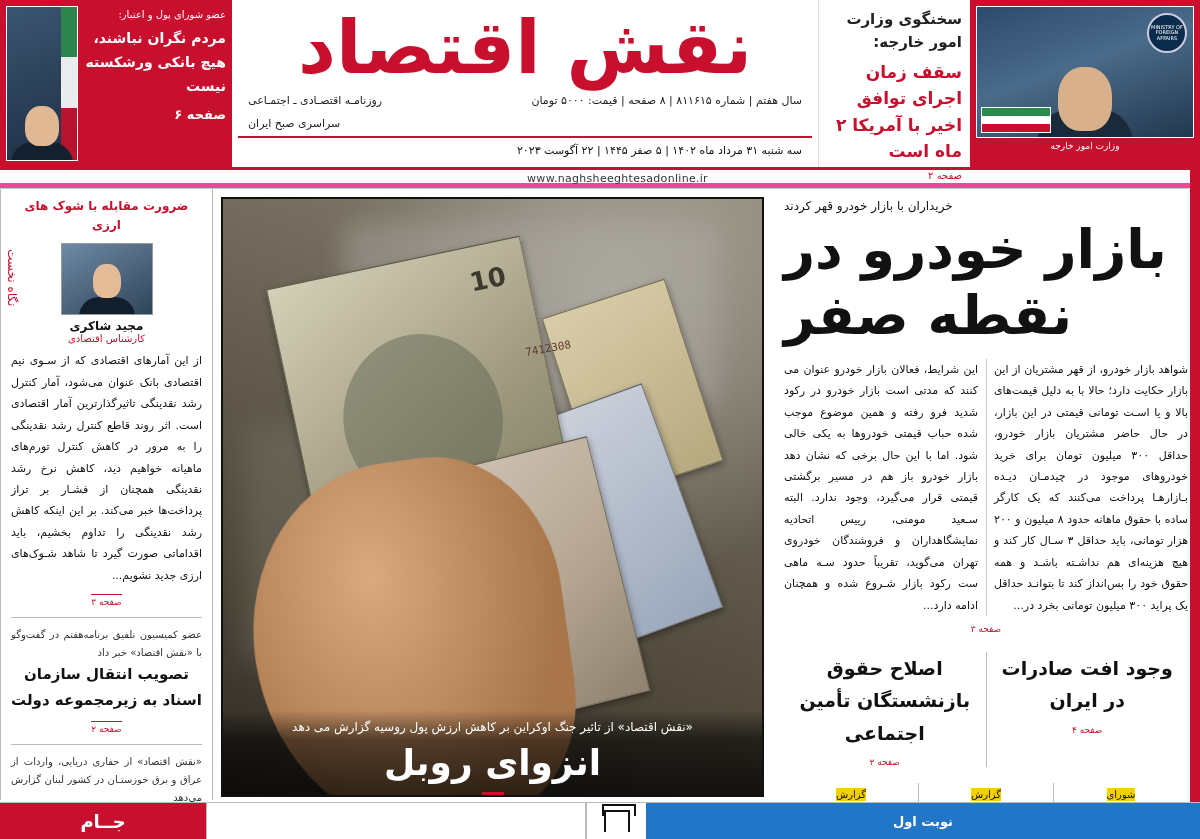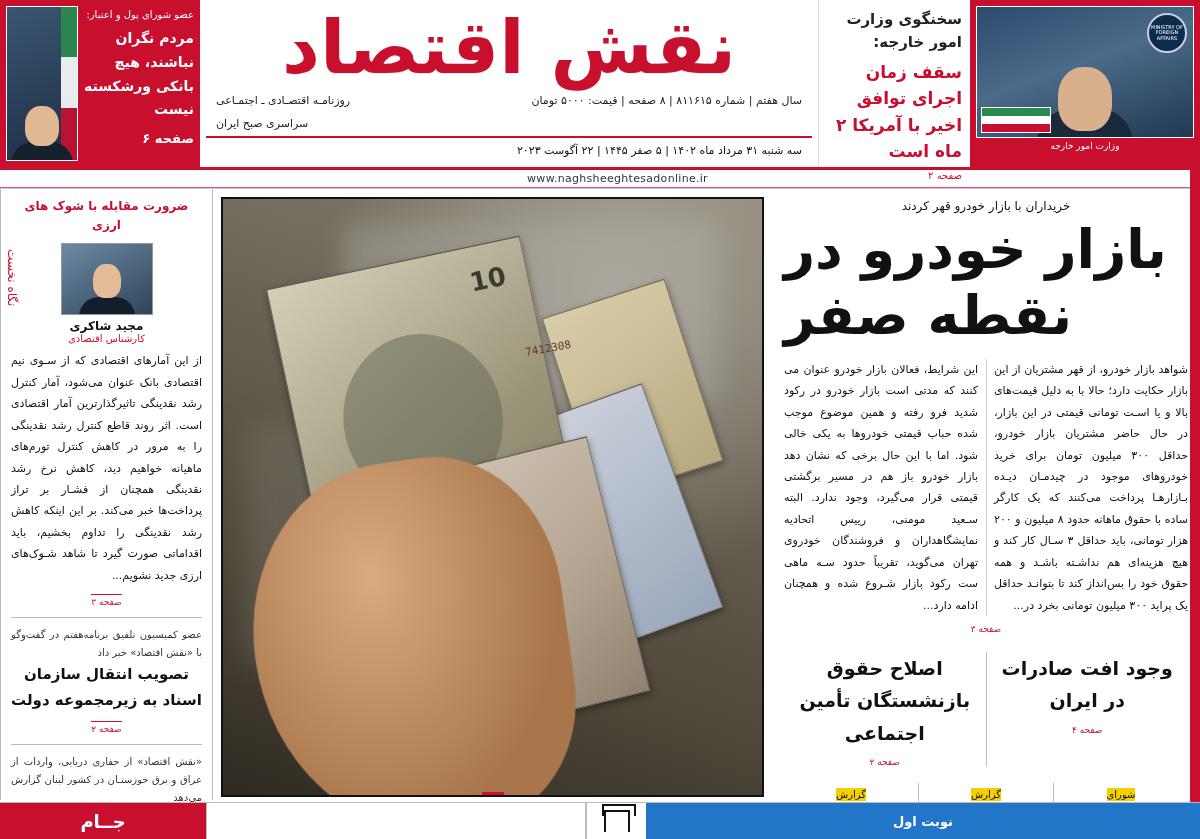--- a/index.html
+++ b/index.html
@@ -95,21 +95,21 @@
     display:flex; width:100%; justify-content:space-between; align-items:center;
     font-size:11px; color:#222; margin-top:10px; padding: 0 10px;
   }
   .sub-line .right, .sub-line .left { white-space:nowrap; }
   .mh-center .redline { width:100%; height:2px; background:#c8102e; margin-top:6px; }
   .dateline {
     display:flex; width:100%; justify-content:space-between; font-size:11px; color:#111; margin-top:6px; padding:0 10px;
   }
 
   .mh-right {
-    width: 200px;
+    width: 232px;
     background: #c8102e;
     color: #fff;
     display: flex;
     padding: 6px;
     gap: 4px;
   }
   .mh-right .txt {
     flex:1; text-align: right; font-size: 14px; font-weight:bold; line-height: 1.7;
   }
   .mh-right .txt .small { font-size: 10px; font-weight: normal; display:block; margin-bottom:4px; }
@@ -127,21 +127,21 @@
     width:62px; height:22px; background:#14202e; border-radius:30px 30px 0 0;
   }
   .mh-right .photo2 .flag {
     position:absolute; top:0; right:0; width:16px; height:100%;
     background: linear-gradient(#2a8c4a 33%, #fff 33%, #fff 66%, #c8102e 66%);
     opacity:.9;
   }
 
   .urlbar {
     height: 18px; text-align: center; font-size: 11px; color:#333;
-    border-bottom: 1px solid #ec4899; line-height: 18px; letter-spacing: .3px;
+    border-bottom: 5px solid #ec4899; line-height: 18px; letter-spacing: .3px;
     direction: ltr;
     padding-left: 35px;
   }
 
   
   .content {
     display: flex;
     height: 612px;
     border-top: 1px solid #ccc;
   }
@@ -261,21 +261,21 @@
   .ph-caption .k { font-size: 12px; color:#fff; margin-bottom: 8px; }
   .ph-caption .t { font-size: 36px; color:#fff; font-weight: bold; letter-spacing:-1px; }
   .photo-mark { position:absolute; bottom:-1px; left:48%; width:22px; height:4px; background:#c8102e; }
 
   
   .col-main {
     flex: 1;
     padding: 10px 12px 4px 12px;
     display:flex; flex-direction:column;
   }
-  .main-kicker { font-size: 12px; color:#111; text-align: center; margin-bottom: 4px; }
+  .main-kicker { font-size: 12px; color:#111; text-align: left; margin-bottom: 4px; }
   .main-head {
     font-size: 54px; color:#111; font-weight: bold; line-height: 1.22;
     text-align: left; letter-spacing: -2px; margin-bottom: 10px;
   }
   .main-body {
     columns: 2; column-gap: 16px; column-rule: 1px solid #ccc;
     font-size: 11px; line-height: 1.95; text-align: justify; color:#111;
   }
   .main-pg { text-align:center; font-size:9px; color:#c8102e; margin:8px 0 6px 0; }
   .hr-red { height:2px; background:#c8102e; margin: 4px 0 8px 0; }
@@ -422,20 +422,24 @@
         <div class="bill bill-10">
           <div class="oval"></div>
           <span class="num" style="right:8%;top:6%">10</span>
           <span class="num" style="left:10%;bottom:8%">10</span>
         </div>
         <div class="serial">7412308</div>
         <div class="bill bill-100">
           <span class="num" style="left:12%;bottom:14%;font-size:30px;">100</span>
         </div>
         <div class="hand"></div>
+        <div class="ph-caption">
+          <div class="k">«نقش اقتصاد» از تاثیر جنگ اوکراین بر کاهش ارزش پول روسیه گزارش می دهد</div>
+          <div class="t">انزوای روبل</div>
+        </div>
         <div class="photo-mark"></div>
       </div>
     </div>
 
     <div class="col-opinion">
       <div class="spine">نگاه نخست</div>
       <div class="op-title">ضرورت مقابله با شوک های ارزی</div>
       <div class="op-photo">
         <div class="body"></div>
         <div class="face"></div>

